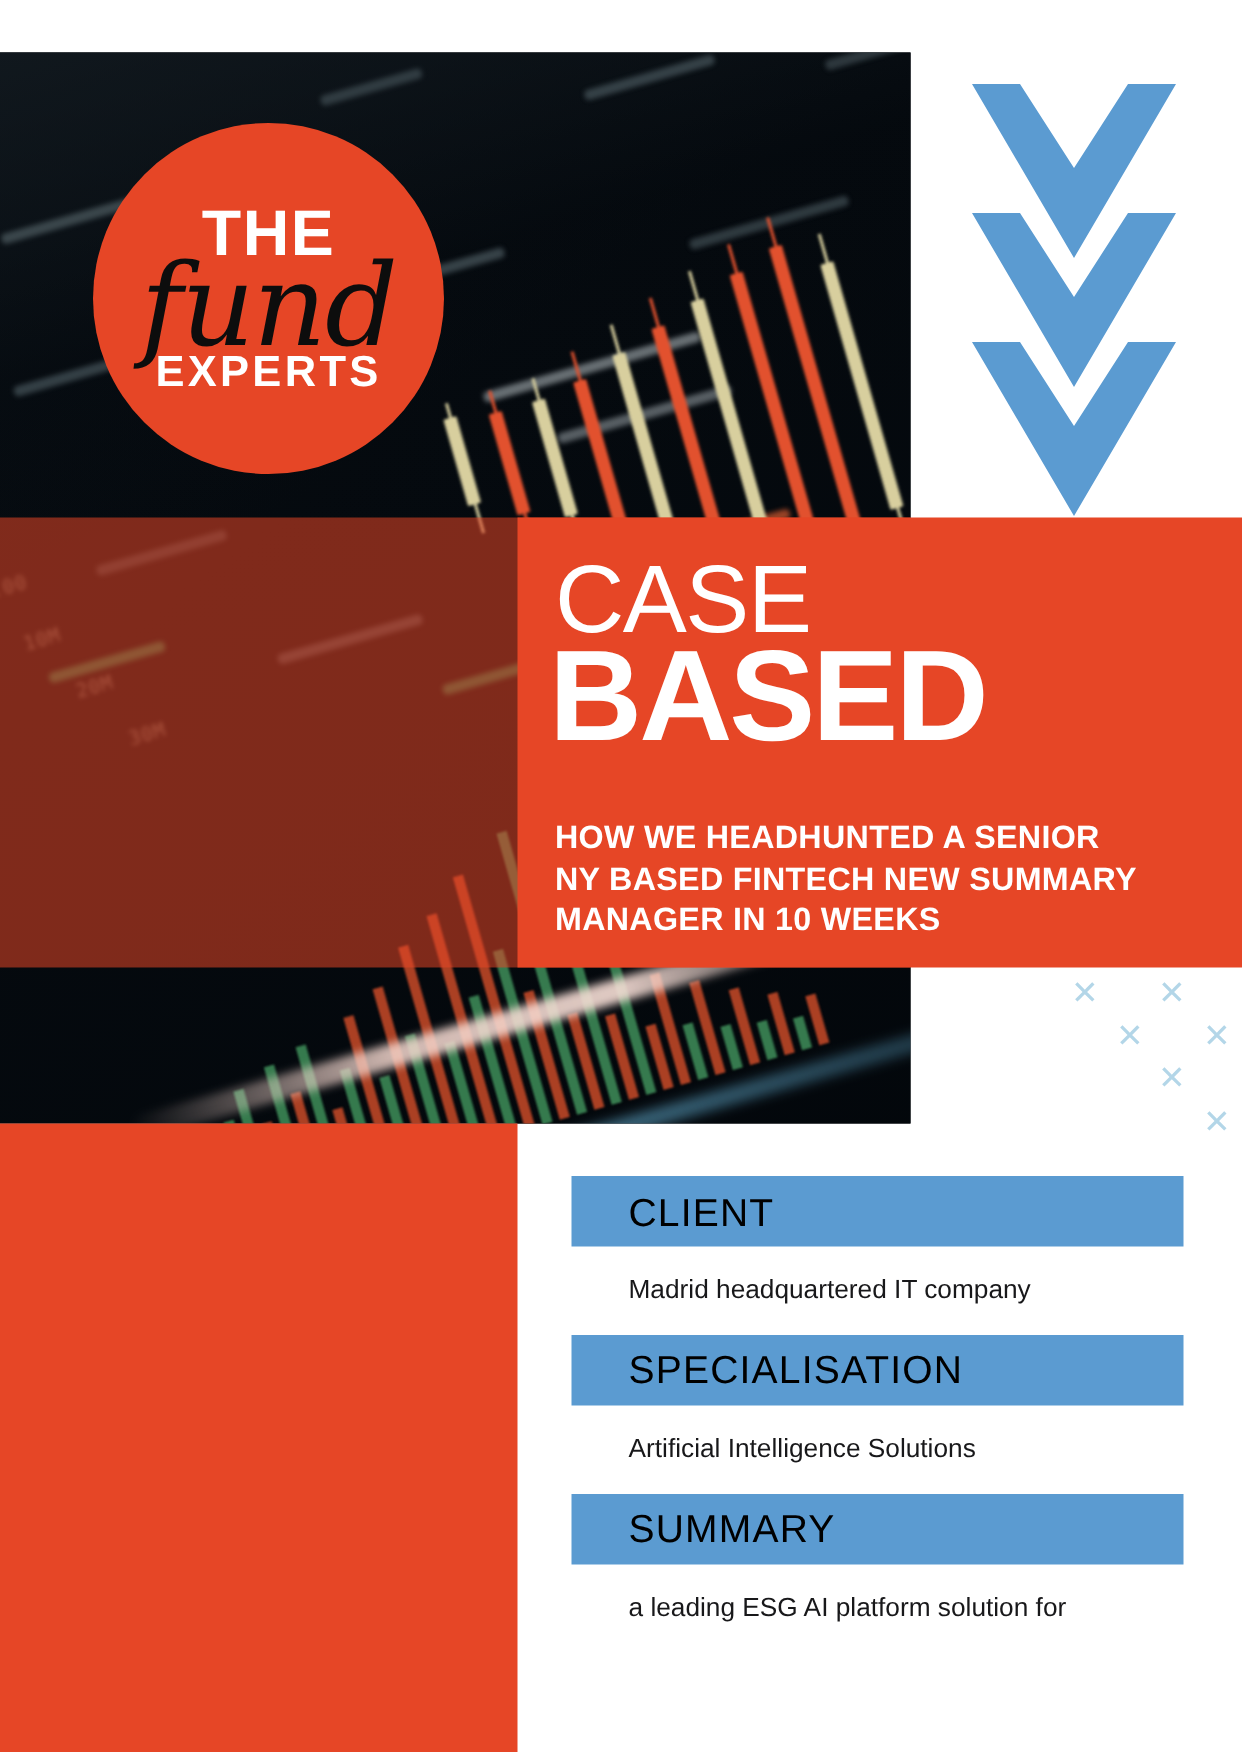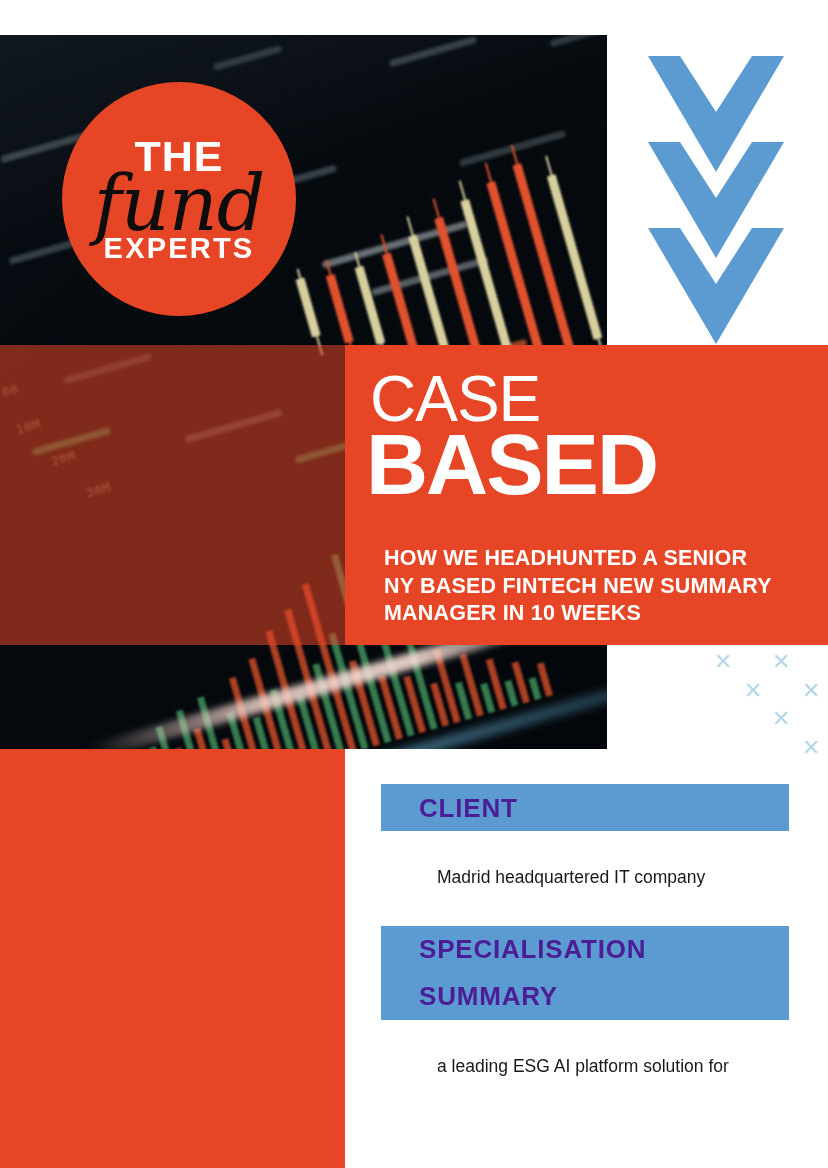--- a/index.html
+++ b/index.html
@@ -197,21 +197,21 @@
     position: absolute;
     left: 21px;
     top: 76px;
     font-size: 86px;
     font-weight: bold;
     letter-spacing: -2px;
     line-height: 1;
   }
   .case-sub {
     position: absolute;
-    left: 39px;
+    left: 25px;
     top: 200px;
     width: 430px;
     font-size: 21.5px;
     font-weight: bold;
     letter-spacing: 0.2px;
     line-height: 1.28;
   }
 
   
   .x-pattern {
@@ -251,33 +251,33 @@
   }
   .info-bar {
     background: #5b9bd1;
     height: 47px;
     display: flex;
     align-items: center;
     padding-left: 38px;
     box-sizing: border-box;
   }
   .info-bar-label {
-    color: #4c1d95;
-    font-weight: bold;
+    color: #000000;
+    font-weight: normal;
     font-size: 26px;
     letter-spacing: 0.8px;
     line-height: 1;
   }
   .info-body {
     color: #18181a;
     font-size: 17.5px;
     line-height: 1.42;
     padding: 16px 0 18px 38px;
   }
-  .info-body p { margin: 18px; }
+  .info-body p { margin: 0; }
 </style>
 </head>
 <body>
 
 <div class="page">
 
   <div class="hero-photo">
     <div class="photo-inner">
 
       <div class="ticker-row" style="left:200px;top:200px;width:110px;background:#4d5b60;"></div>
@@ -419,20 +419,23 @@
       </div>
       <div class="info-body">
         <p>Madrid headquartered IT company</p>
       </div>
     </div>
 
     <div>
       <div class="info-bar">
         <span class="info-bar-label">SPECIALISATION</span>
       </div>
+      <div class="info-body">
+        <p>Artificial Intelligence Solutions</p>
+      </div>
     </div>
 
     <div>
       <div class="info-bar">
         <span class="info-bar-label">SUMMARY</span>
       </div>
       <div class="info-body">
         <p>a leading ESG AI platform solution for</p>
       </div>
     </div>

